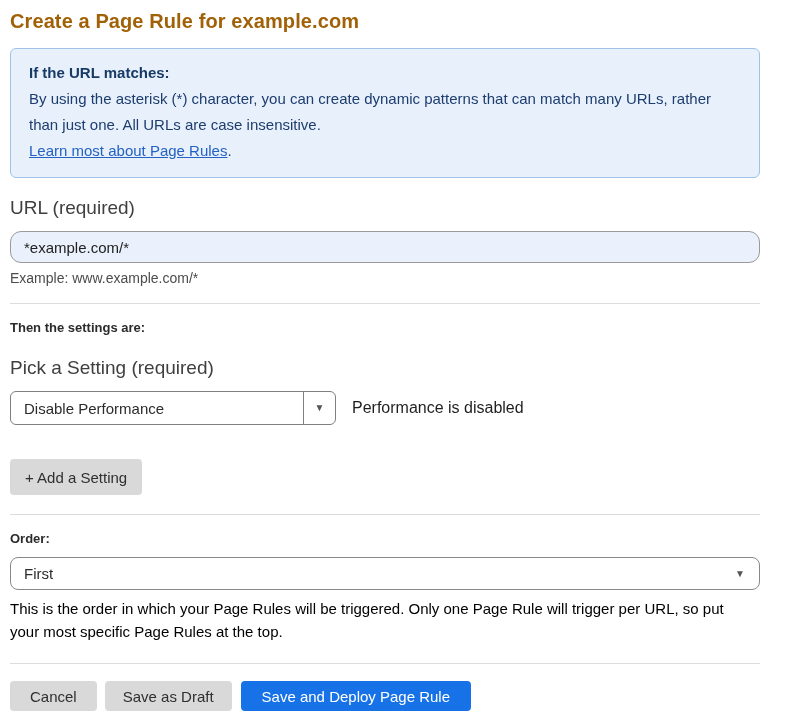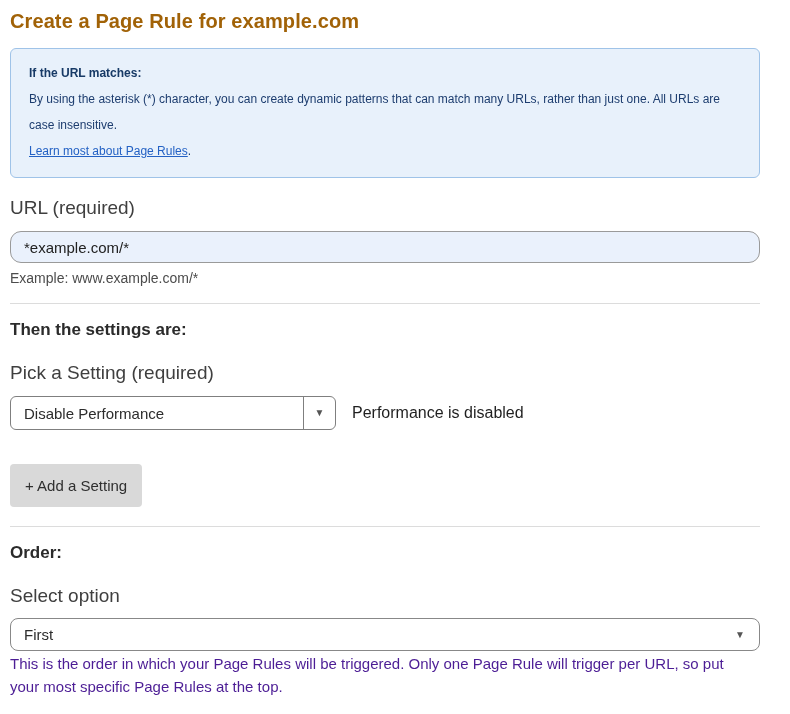--- a/index.html
+++ b/index.html
@@ -18,21 +18,21 @@
     color:#a16207;
     letter-spacing:0.1px;
   }
 
   .info-box {
     margin-top:15px;
     background:#e8f1fb;
     border:1px solid #9fc3e8;
     border-radius:6px;
     padding:11px 18px 13px 18px;
-    font-size:12px;
+    font-size:15px;
     line-height:26px;
     color:#1d3d6f;
   }
   .info-box .info-heading { font-weight:700; color:#173a66; }
   .info-box .info-body { max-width:700px; }
   .info-link {
     color:#2361c4;
     text-decoration:underline;
     cursor:pointer;
   }
@@ -69,21 +69,21 @@
     border:none;
     border-top:1px solid #dcdcdc;
     height:0;
   }
   .divider-1 { margin-top:17px; }
   .divider-2 { margin-top:19px; }
   .divider-3 { margin-top:20px; }
 
   .section-heading {
     margin-top:16px;
-    font-size:17px;
+    font-size:13px;
     font-weight:700;
     color:#2b2b2b;
   }
   .picker-label { margin-top:22px; }
 
   .setting-row {
     margin-top:12px;
     display:flex;
     align-items:center;
   }
@@ -135,45 +135,45 @@
     font-family:"Liberation Sans", sans-serif;
     font-size:15px;
     cursor:pointer;
   }
   .btn-gray {
     background:#d9d9d9;
     color:#2f2f2f;
   }
   .add-setting-btn {
     margin-top:34px;
-    height:43px;
+    height:36px;
     padding:0 15px;
   }
 
   .order-select {
     margin-top:11px;
     width:100%;
     height:33px;
     border:1px solid #888888;
     border-radius:8px;
     background:#ffffff;
     display:flex;
     align-items:center;
     justify-content:space-between;
     padding:0 14px 0 13px;
     font-size:15px;
     color:#2c2c2c;
     cursor:pointer;
   }
 
   .help-text {
-    margin-top:1px;
+    margin-top:7px;
     font-size:15px;
     line-height:23px;
-    color:#4c1d95;
+    color:#000000;
     max-width:745px;
   }
 
   .footer-buttons {
     margin-top:17px;
     display:flex;
     align-items:center;
   }
   .cancel-btn { padding:0 20px; }
   .save-draft-btn { margin-left:8px; padding:0 18px; }
@@ -215,21 +215,20 @@
     </div>
     <div class="status-text">Performance is disabled</div>
   </div>
 
   <button class="btn btn-gray add-setting-btn">+ Add a Setting</button>
 
   <hr class="divider divider-2">
 
   <h2 class="section-heading">Order:</h2>
 
-  <div class="field-label picker-label">Select option</div>
 
   <div class="order-select">
     <span>First</span>
     <span class="arrow-glyph">▼</span>
   </div>
 
   <div class="help-text">This is the order in which your Page Rules will be triggered. Only one Page Rule will trigger per URL, so put your most specific Page Rules at the top.</div>
 
   <hr class="divider divider-3">
 

